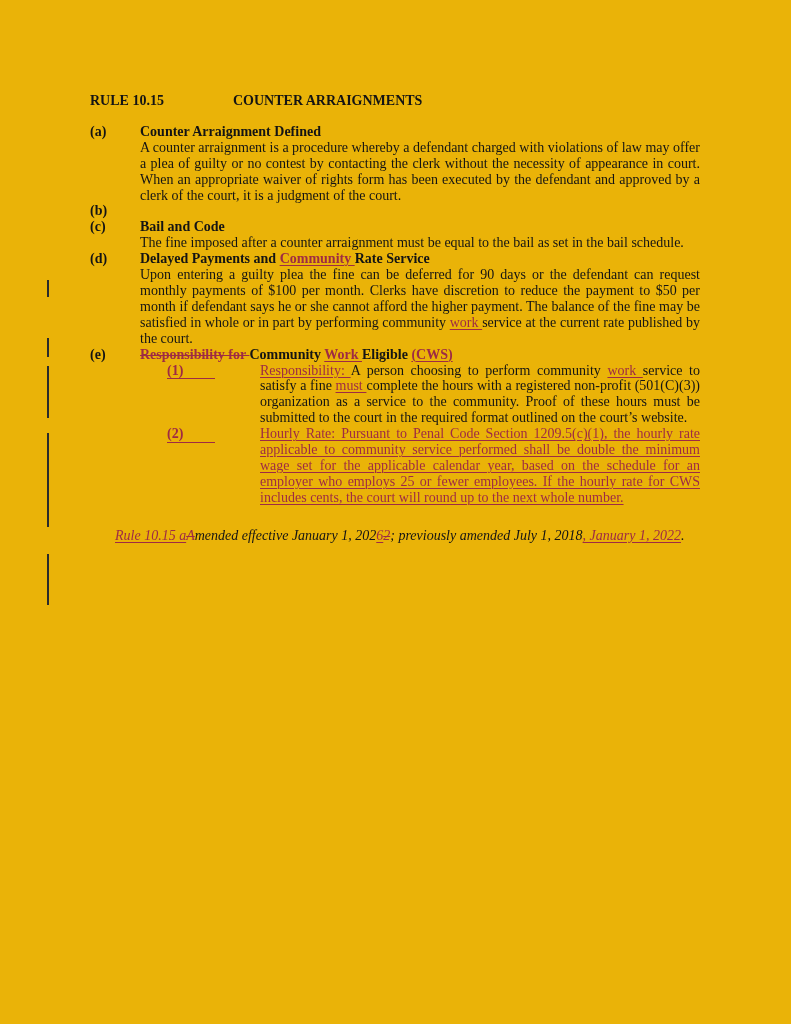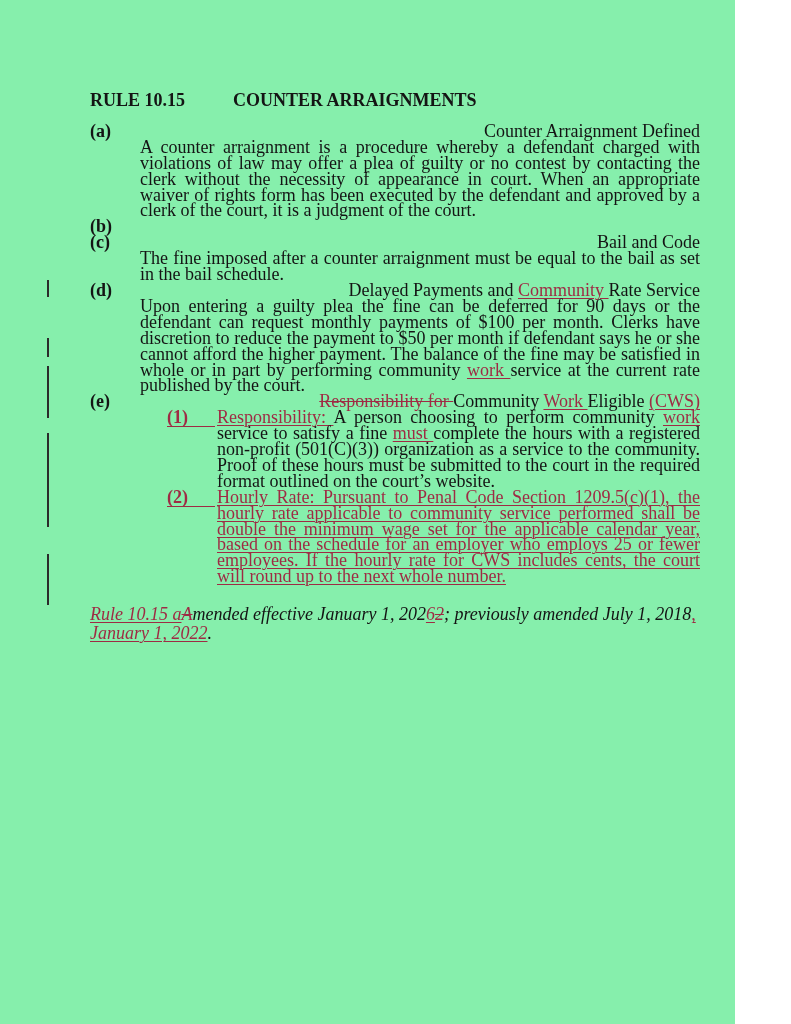--- a/index.html
+++ b/index.html
@@ -1,40 +1,40 @@
 <!DOCTYPE html>
 <html style="--track-red: #9E2B44;"><head>
 <meta charset="utf-8">
 <style>
   html,body { margin:0; padding:0; background:#ffffff; }
   .page {
-    position:relative; width:735px; height:1024px; background:#86efac;
+    position:relative; width:791px; height:1024px; background:#eab308;
     font-family:"Liberation Serif","DejaVu Serif",serif;
-    font-size:18px; line-height:15.9px; color:#141414;
+    font-size:14px; line-height:15.9px; color:#141414;
     overflow:hidden;
   }
   .content { position:absolute; left:90px; top:93px; width:610px; }
   .title-row { display:flex; font-weight:bold; margin-bottom:15px; }
   .title-rule { width:143px; flex:0 0 143px; }
   .sec { display:flex; }
   .sec-label { flex:0 0 50px; font-weight:bold; }
   .sec-main { flex:1 1 auto; min-width:0; }
-  .sec-heading { font-weight:normal;text-align:right; }
+  .sec-heading { font-weight:bold; }
   .sec-body { text-align:justify; }
   .sub { display:flex; margin-left:27px; }
   .sub-label { flex:0 0 50px; }
   .sub-label-inner {
     display:inline-block; width:48px; font-weight:bold;
     color:var(--track-red,#9E2B44);
     border-bottom:1px solid var(--track-red,#9E2B44);
   }
-  .sub-body { flex:1 1 auto; min-width:0; text-align:justify; }
+  .sub-body { flex:1 1 auto; min-width:0; text-align:justify;margin-left:43px; }
   .ins { color:var(--track-red,#9E2B44); text-decoration:underline; text-underline-offset:2px; text-decoration-thickness:1px; }
   .del { color:var(--track-red,#9E2B44); text-decoration:line-through; text-decoration-thickness:1px; }
-  .footer { margin-top:20px; font-style:italic; line-height:19px; }
+  .footer { margin-top:20px; font-style:italic; line-height:19px;margin-left:25px; }
   .change-bar { position:absolute; left:47px; width:2px; background:#2b2b2b; }
   .bar1 { top:280px; height:17px; }
   .bar2 { top:338px; height:19px; }
   .bar3 { top:366px; height:52px; }
   .bar4 { top:433px; height:94px; }
   .bar5 { top:554px; height:51px; }
 </style>
 </head>
 <body>
 

